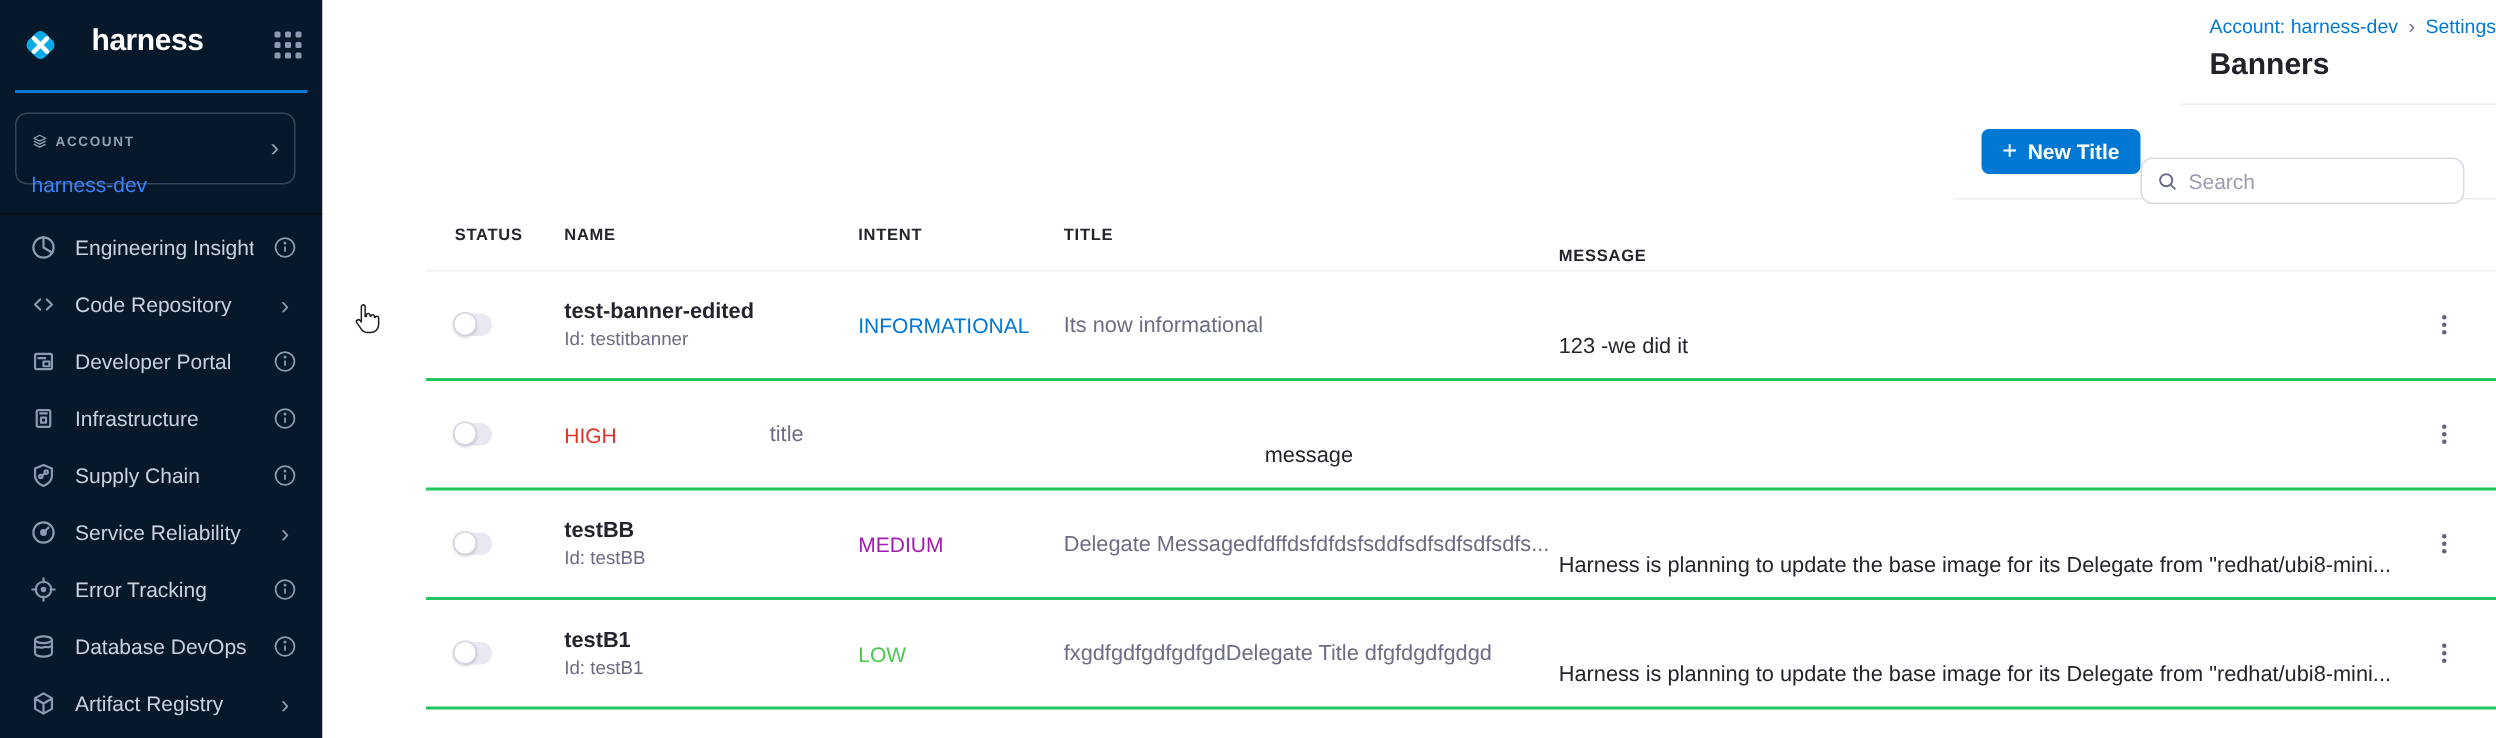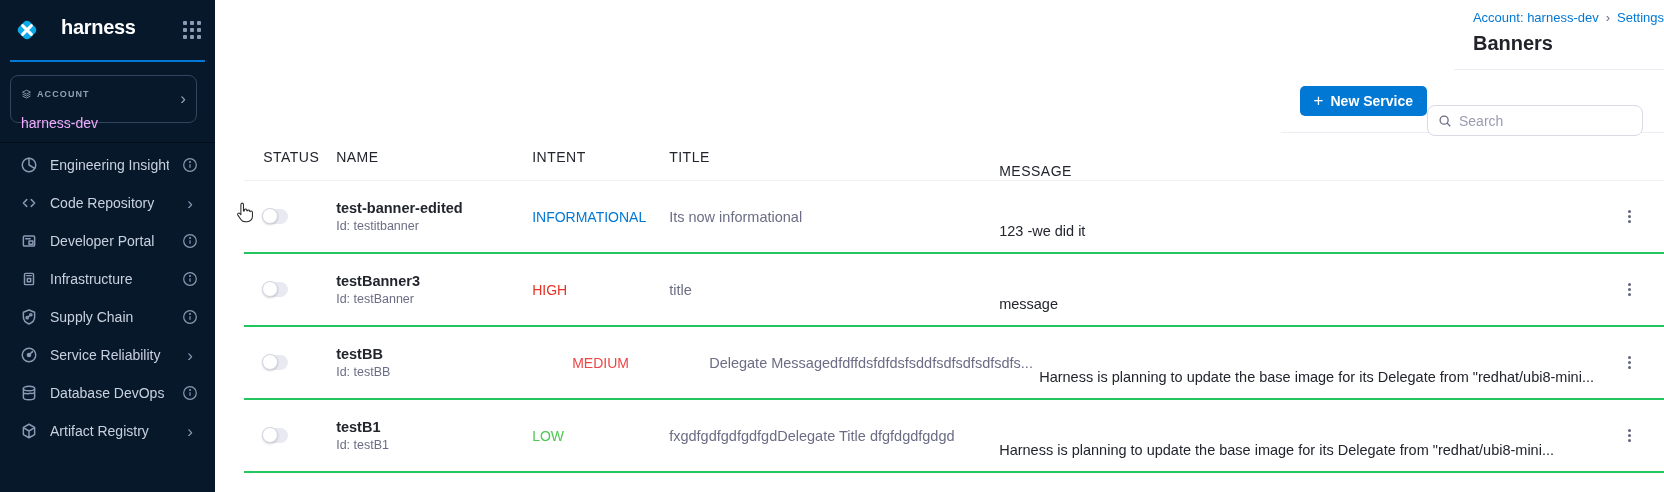--- a/index.html
+++ b/index.html
@@ -11,21 +11,21 @@
   .side-head { height:60px; display:flex; align-items:center; padding:0 14px 0 13px; }
   .logo-wrap { display:flex; gap:20px; cursor:pointer; }
   .logo-text { color:#fff; font-size:20px; font-weight:bold; letter-spacing:-0.3px; }
   .grid-icon { margin-left:auto; display:grid; grid-template-columns:repeat(3,4px); grid-template-rows:repeat(3,4px); gap:3px; cursor:pointer; }
   .grid-icon i { width:4px; height:4px; border-radius:1px; background:#8d99b3; }
   .blue-line { height:2px; background:#0278d5; margin:0 10px; }
   .account-card { margin:13px 18px 0 10px; height:48px; border:1px solid #33455e; border-radius:8px; padding:21px 10px 0 10px; display:flex; align-items:center; cursor:pointer; position:relative; }
   .account-left { display:flex; flex-direction:column; gap:2px; }
   .account-label-row { display:flex; align-items:center; gap:5px; }
   .account-label { font-size:9px; letter-spacing:1.1px; color:#92a0b5; font-weight:bold; }
-  .account-name { font-size:14px; color:#f0abfc; margin-top:13px; }
+  .account-name { font-size:14px; color:#3b82f6; margin-top:13px; }
   .account-chevron { position:absolute; right:10px; top:50%; transform:translateY(-50%); color:#92a0b5; font-size:17px; }
   .side-sep { margin-top:19px; border-bottom:1px solid rgba(0,0,0,0.45); }
   .nav { padding-top:3px; }
   .nav-item { height:38px; display:flex; align-items:center; padding:0 16px 0 20px; gap:12px; cursor:pointer; font-size:14px; }
   .nav-icon { width:18px; height:18px; color:#8d99b3; flex:0 0 18px; }
   .nav-icon svg { width:18px; height:18px; stroke:#8d99b3; fill:none; stroke-width:1.3; stroke-linecap:round; stroke-linejoin:round; }
   .nav-label { flex:1; color:#c9d1df; white-space:nowrap; overflow:hidden; }
   .trail { width:18px; height:18px; display:flex; align-items:center; justify-content:center; color:#8d99b3; }
   .trail svg { width:16px; height:16px; stroke:#8d99b3; fill:none; stroke-width:1.2; }
   .trail-chevron { font-size:17px; color:#8d99b3; line-height:1; }
@@ -42,21 +42,21 @@
   .btn-plus { font-size:17px; font-weight:normal; line-height:1; margin-top:-1px; }
   .search-box { margin-left:auto; width:216px; height:31px; border:1px solid #d9dae6; border-radius:8px; display:flex; align-items:center; padding:0 10px; gap:7px; background:#fff;margin-top:39px; }
   .search-box svg { width:14px; height:14px; stroke:#6b6d85; fill:none; stroke-width:1.5; flex:0 0 14px; }
   .search-box input { border:none; outline:none; font-size:14px; color:#22222a; width:100%; font-family:inherit; }
   .search-box input::placeholder { color:#9a9cb0; }
 
   
   .table { flex:1; display:flex; flex-direction:column; min-height:0; }
   .thead, .trow { display:flex; align-items:center; padding-left:19px; }
   .thead { height:48px; border-bottom:1px solid #efeff4; }
-  .th { font-size:14px; font-weight:normal; color:#22252d; letter-spacing:0.5px; }
+  .th { font-size:11px; font-weight:bold; color:#22252d; letter-spacing:0.5px; }
   .col-status { width:73px; flex:0 0 73px; }
   .col-name { width:196px; flex:0 0 196px; }
   .col-intent { width:137px; flex:0 0 137px; }
   .col-title { width:330px; flex:0 0 330px; }
   .col-msg { flex:1; min-width:0;margin-top:29px; }
   .col-actions { width:70px; flex:0 0 70px; display:flex; align-items:center; justify-content:center; }
   .trow { height:73px; border-bottom:2px solid #22c55e; cursor:pointer; }
   .toggle { width:25px; height:15px; border-radius:8px; background:#e9eaf1; position:relative; cursor:pointer; }
   .knob { width:16px; height:16px; border-radius:50%; background:#fff; border:1px solid #d3d5e0; position:absolute; left:-1px; top:-1px; box-shadow:0 1px 2px rgba(40,41,61,.2); }
   .cell-name { font-size:14.5px; font-weight:bold; color:#22252d; }
@@ -182,20 +182,35 @@
       <span class="nav-icon"><svg viewBox="0 0 16 16">
             <circle cx="8" cy="8" r="6"></circle>
             <circle cx="8" cy="8" r="1.4" fill="#8d99b3"></circle>
             <path d="M8 8 11 5"></path>
           </svg></span>
       <span class="nav-label">Service Reliability</span>
       <span class="trail trail-chevron">›</span>
     </div>
     <div class="nav-item">
       <span class="nav-icon"><svg viewBox="0 0 16 16">
+            <circle cx="8" cy="8" r="4.6"></circle>
+            <path d="M8 1.4v2.4 M8 12.2v2.4 M1.4 8h2.4 M12.2 8h2.4"></path>
+            <circle cx="8" cy="8" r="1" fill="#8d99b3"></circle>
+          </svg></span>
+      <span class="nav-label">Error Tracking</span>
+      <span class="trail">
+          <svg viewBox="0 0 16 16">
+            <circle cx="8" cy="8" r="6.3"></circle>
+            <path d="M8 7.3v3.5"></path>
+            <circle cx="8" cy="5" r="0.4" fill="#8d99b3"></circle>
+          </svg>
+        </span>
+    </div>
+    <div class="nav-item">
+      <span class="nav-icon"><svg viewBox="0 0 16 16">
             <ellipse cx="8" cy="4" rx="5" ry="2"></ellipse>
             <path d="M3 4v8c0 1.1 2.2 2 5 2s5-.9 5-2V4 M3 8c1 .9 2 .2 3 .6 1.5.6 2.5-.9 4-.3.8.3 1.4.1 2-.3"></path>
           </svg></span>
       <span class="nav-label">Database DevOps</span>
       <span class="trail">
           <svg viewBox="0 0 16 16">
             <circle cx="8" cy="8" r="6.3"></circle>
             <path d="M8 7.3v3.5"></path>
             <circle cx="8" cy="5" r="0.4" fill="#8d99b3"></circle>
           </svg>
@@ -217,21 +232,21 @@
       <a class="crumb-link">Account: harness-dev</a>
       <span class="crumb-sep">›</span>
       <a class="crumb-link">Settings</a>
     </div>
     <div class="page-title">Banners</div>
   </div>
 
   <div class="toolbar">
     <button class="btn-primary">
       <span class="btn-plus">+</span>
-      <span>New Service</span>
+      <span>New Title</span>
     </button>
     <div class="search-box">
       <svg viewBox="0 0 16 16">
           <circle cx="7" cy="7" r="4.6"></circle>
           <path d="M10.4 10.4 14 14"></path>
         </svg>
       <input type="text" placeholder="Search" style="">
     </div>
   </div>
 
@@ -266,24 +281,20 @@
           </div>
         </div>
     </div>
 
     <div class="trow">
       <div class="col-status">
           <div class="toggle">
             <div class="knob"></div>
           </div>
         </div>
-      <div class="col-name">
-        <div class="cell-name">testBanner3</div>
-        <div class="cell-id">Id: testBanner</div>
-      </div>
       <div class="col-intent cell-intent" style="color: rgb(228, 51, 38);">HIGH</div>
       <div class="col-title cell-title">title</div>
       <div class="col-msg cell-msg">message</div>
       <div class="col-actions">
           <div class="kebab">
             <i></i>
             <i></i>
             <i></i>
           </div>
         </div>
@@ -292,21 +303,21 @@
     <div class="trow">
       <div class="col-status">
           <div class="toggle">
             <div class="knob"></div>
           </div>
         </div>
       <div class="col-name">
         <div class="cell-name">testBB</div>
         <div class="cell-id">Id: testBB</div>
       </div>
-      <div class="col-intent cell-intent" style="color: #ef4444; margin-left: 40px;">MEDIUM</div>
+      <div class="col-intent cell-intent" style="color: #a21caf;">MEDIUM</div>
       <div class="col-title cell-title">Delegate Messagedfdffdsfdfdsfsddfsdfsdfsdfsdfs...</div>
       <div class="col-msg cell-msg">Harness is planning to update the base image for its Delegate from "redhat/ubi8-mini...</div>
       <div class="col-actions">
           <div class="kebab">
             <i></i>
             <i></i>
             <i></i>
           </div>
         </div>
     </div>

